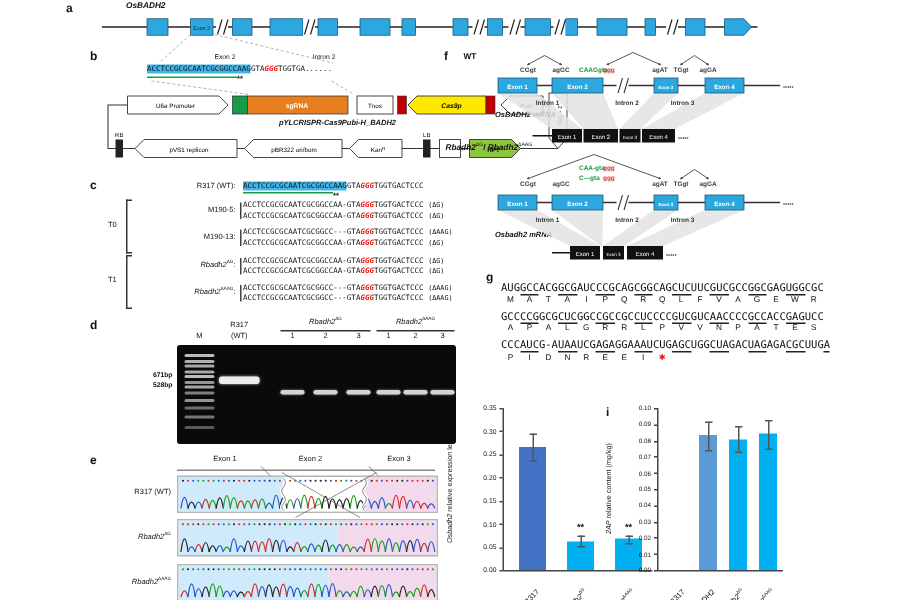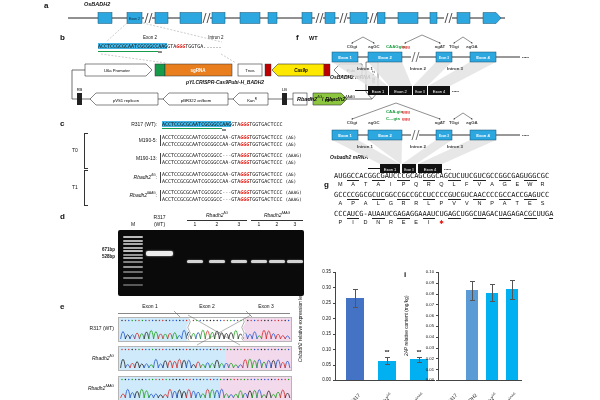--- a/index.html
+++ b/index.html
@@ -545,21 +545,21 @@
       <line x1="43" y1="168.5" x2="55" y2="168.5" stroke="#111" stroke-width="1"></line>
       <rect x="55" y="164" width="20" height="9" fill="#111"></rect>
       <text x="65" y="170.5" text-anchor="middle" font-size="4" fill="#fff">Exon 1</text>
       <rect x="77" y="164" width="14" height="9" fill="#111"></rect>
       <text x="84" y="170.5" text-anchor="middle" font-size="3" fill="#fff">Exon 3</text>
       <rect x="93" y="164" width="24" height="9" fill="#111"></rect>
       <text x="105" y="170.5" text-anchor="middle" font-size="4" fill="#fff">Exon 4</text>
       <text x="119" y="171" font-size="4" fill="#333">•••••</text>
     </svg>
 
-  <div class="u" id="panel-g" style="left:334px;top:172px;width:262px;height:62px;white-space:nowrap">
+  <div class="u" id="panel-g" style="left:334px;top:188px;width:262px;height:62px;white-space:nowrap">
       <div class="mono" style="position: absolute; left: 0px; top: 0px; font-size: 7px; white-space: nowrap;"><span class="cod">AUG</span><span class="cod un">GCC</span><span class="cod">ACG</span><span class="cod un">GCG</span><span class="cod">AUC</span><span class="cod un">CCG</span><span class="cod">CAG</span><span class="cod un">CGG</span><span class="cod">CAG</span><span class="cod un">CUC</span><span class="cod">UUC</span><span class="cod un">GUC</span><span class="cod">GCC</span><span class="cod un">GGC</span><span class="cod">GAG</span><span class="cod un">UGG</span><span class="cod">CGC</span></div>
       <div style="position: absolute; left: 0px; top: 9px; font-size: 5.5px; white-space: nowrap;"><span class="aasp" style="width: 12.65px;">M</span><span class="aasp" style="width: 12.65px;">A</span><span class="aasp" style="width: 12.65px;">T</span><span class="aasp" style="width: 12.65px;">A</span><span class="aasp" style="width: 12.65px;">I</span><span class="aasp" style="width: 12.65px;">P</span><span class="aasp" style="width: 12.65px;">Q</span><span class="aasp" style="width: 12.65px;">R</span><span class="aasp" style="width: 12.65px;">Q</span><span class="aasp" style="width: 12.65px;">L</span><span class="aasp" style="width: 12.65px;">F</span><span class="aasp" style="width: 12.65px;">V</span><span class="aasp" style="width: 12.65px;">A</span><span class="aasp" style="width: 12.65px;">G</span><span class="aasp" style="width: 12.65px;">E</span><span class="aasp" style="width: 12.65px;">W</span><span class="aasp" style="width: 12.65px;">R</span></div>
       <div class="mono" style="position: absolute; left: 0px; top: 19px; font-size: 7px; white-space: nowrap;"><span class="cod">GCC</span><span class="cod un">CCG</span><span class="cod">GCG</span><span class="cod un">CUC</span><span class="cod">GGC</span><span class="cod un">CGC</span><span class="cod">CGC</span><span class="cod un">CUC</span><span class="cod">CCC</span><span class="cod un">GUC</span><span class="cod">GUC</span><span class="cod un">AAC</span><span class="cod">CCC</span><span class="cod un">GCC</span><span class="cod">ACC</span><span class="cod un">GAG</span><span class="cod">UCC</span></div>
       <div style="position: absolute; left: 0px; top: 28px; font-size: 5.5px; white-space: nowrap;"><span class="aasp" style="width: 12.65px;">A</span><span class="aasp" style="width: 12.65px;">P</span><span class="aasp" style="width: 12.65px;">A</span><span class="aasp" style="width: 12.65px;">L</span><span class="aasp" style="width: 12.65px;">G</span><span class="aasp" style="width: 12.65px;">R</span><span class="aasp" style="width: 12.65px;">R</span><span class="aasp" style="width: 12.65px;">L</span><span class="aasp" style="width: 12.65px;">P</span><span class="aasp" style="width: 12.65px;">V</span><span class="aasp" style="width: 12.65px;">V</span><span class="aasp" style="width: 12.65px;">N</span><span class="aasp" style="width: 12.65px;">P</span><span class="aasp" style="width: 12.65px;">A</span><span class="aasp" style="width: 12.65px;">T</span><span class="aasp" style="width: 12.65px;">E</span><span class="aasp" style="width: 12.65px;">S</span></div>
       <div class="mono" style="position: absolute; left: 0px; top: 38px; font-size: 7px; white-space: nowrap;"><span class="cod">CCC</span><span class="cod un">AUC</span><span class="cod">G-A</span><span class="cod un">UAA</span><span class="cod">UCG</span><span class="cod un">AGA</span><span class="cod">GGA</span><span class="cod un">AAU</span><span class="cod">CUG</span><span class="cod un">AGC</span><span class="cod">UGG</span><span class="cod un">CUA</span><span class="cod">GAC</span><span class="cod un">UAG</span><span class="cod">AGA</span><span class="cod un">CGC</span><span class="cod">UUG</span><span class="cod un">A</span></div>
       <div style="position: absolute; left: 0px; top: 47px; font-size: 5.5px; white-space: nowrap;"><span class="aasp" style="width: 12.65px;">P</span><span class="aasp" style="width: 12.65px;">I</span><span class="aasp" style="width: 12.65px;">D</span><span class="aasp" style="width: 12.65px;">N</span><span class="aasp" style="width: 12.65px;">R</span><span class="aasp" style="width: 12.65px;">E</span><span class="aasp" style="width: 12.65px;">E</span><span class="aasp" style="width: 12.65px;">I</span><span class="aasp" style="width: 12.65px; color: rgb(232, 20, 12);">✱</span></div>
     </div>
 
   <div class="chart" id="chart-h" style="left:294px;top:262px;width:146px;height:138px">
     <div class="ylab" style="left:2px;top:10px;height:108px"><span class="i">Osbadh2</span><span> relative expression level</span></div>

